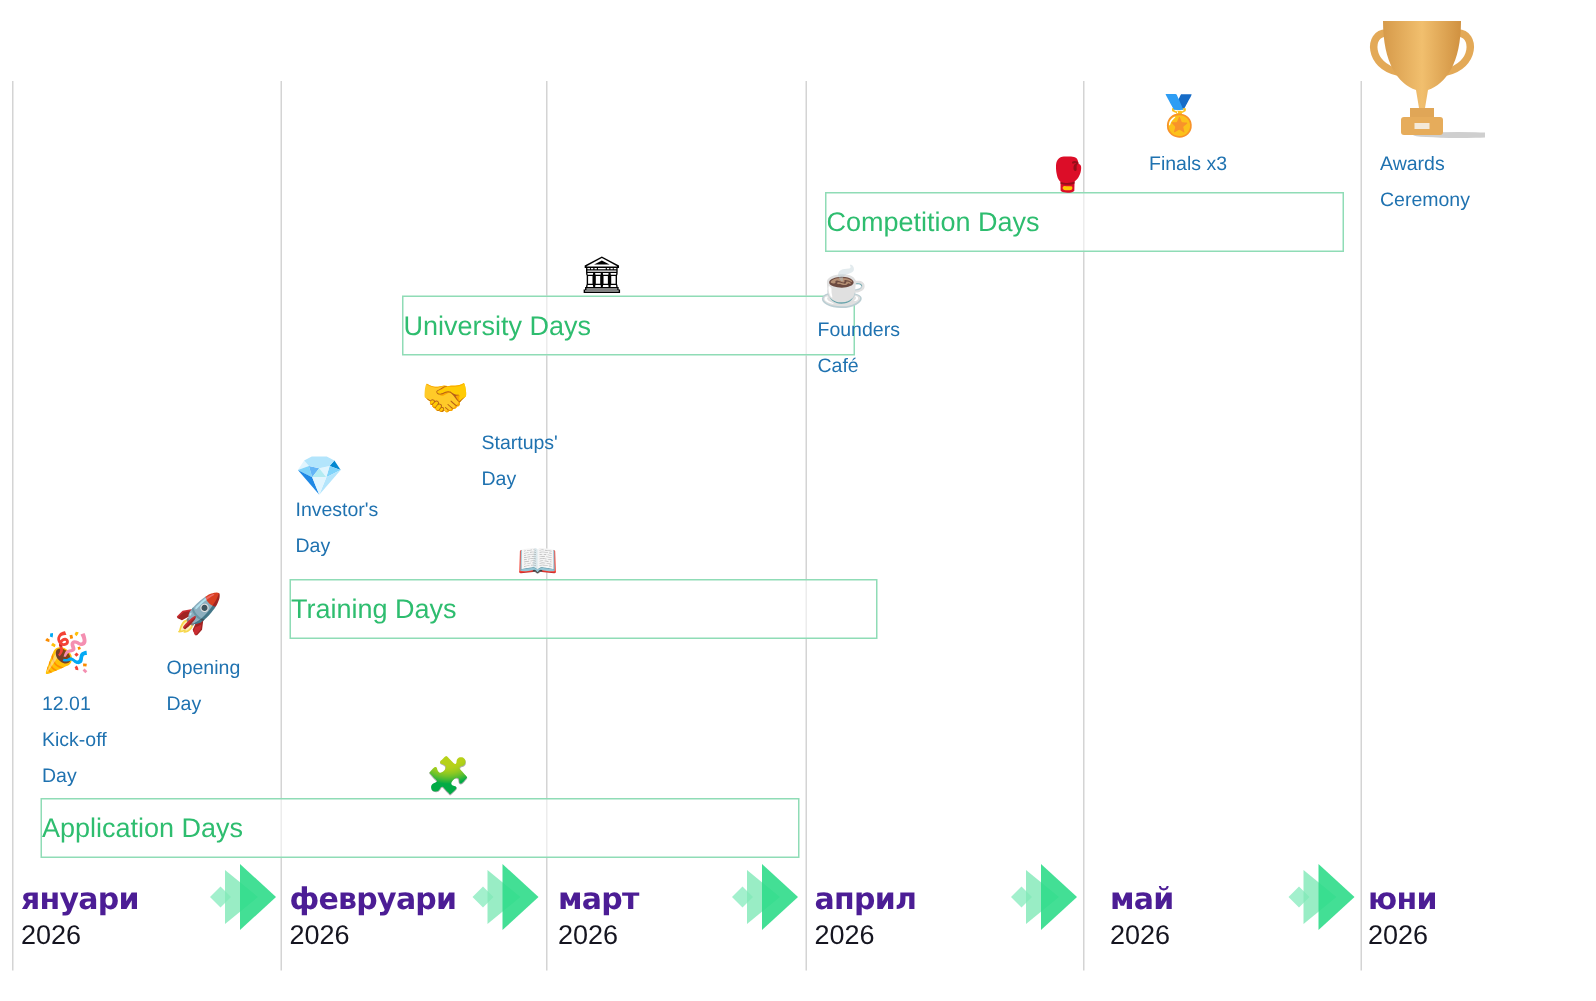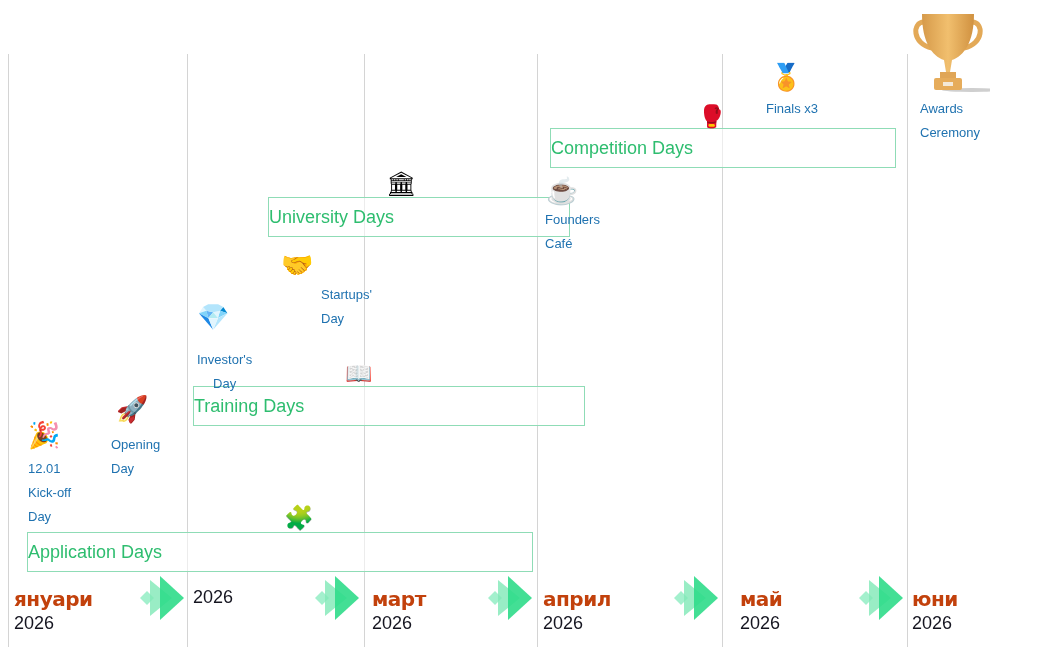--- a/index.html
+++ b/index.html
@@ -5,21 +5,21 @@
   html, body { margin: 0; padding: 0; background: #ffffff; }
   body { width: 1064px; height: 667px; position: relative; overflow: hidden;
          font-family: "Liberation Sans", sans-serif; }
   .gridline { position: absolute; top: 54px; height: 593px; width: 1px; background: #d4d4d4; }
   .bar { position: absolute; box-sizing: border-box; border: 1.5px solid #8fdcb6; background: rgba(255,255,255,0.55);
          display: flex; align-items: center; justify-content: flex-start;
          color: #2ebd6f; font-size: 18px; height: 40px; }
   .label { position: absolute; color: #1f72b0; font-size: 13px; line-height: 24px; white-space: pre-line; }
   .emoji { position: absolute; font-size: 26px; line-height: 30px; }
   .month { position: absolute; top: 586px; }
-  .month-name { font-family: "DejaVu Sans", sans-serif; font-weight: bold; font-size: 20px; color: #c2410c; letter-spacing: -0.5px; line-height: 26px; }
+  .month-name { font-family: "DejaVu Sans", sans-serif; font-weight: bold; font-size: 20px; color: #4c1d95; letter-spacing: -0.5px; line-height: 26px; }
   .month-year { font-family: Liberation Sans, sans-serif; font-size: 18px; color: #151520; line-height: 22px; }
   .arrow { position: absolute; top: 576px; width: 48px; height: 44px; }
   .trophy { position: absolute; left: 910px; top: 8px; width: 80px; height: 86px; }
 </style>
 </head>
 <body>
 
 <div class="gridline" style="left:8px"></div>
 <div class="gridline" style="left:187px"></div>
 <div class="gridline" style="left:364px"></div>
@@ -50,21 +50,21 @@
 <div class="emoji" style="left:28px;top:420px;">🎉</div>
 <div class="label" style="left:28px;top:457px;">12.01
 Kick-off
 Day</div>
 
 <div class="emoji" style="left:116px;top:394px;">🚀</div>
 <div class="label" style="left:111px;top:433px;">Opening
 Day</div>
 
 <div class="emoji" style="left:197px;top:302px;">💎</div>
-<div class="label" style="left:197px;top:348px;text-align:center;">Investor's
+<div class="label" style="left:197px;top:328px;">Investor's
 Day</div>
 
 <div class="emoji" style="left:281px;top:250px;">🤝</div>
 <div class="label" style="left:288px;top:283px;margin-left:33px;">Startups'
 Day</div>
 
 <div class="emoji" style="left:546px;top:176px;">☕</div>
 <div class="label" style="left:545px;top:208px;">Founders
 Café</div>
 
@@ -114,20 +114,21 @@
   <polygon points="2,22 9,15 16,22 9,29" fill="#a3f0cd"></polygon>
   <polygon points="12,4 34,22 12,40" fill="#7fe9b7" opacity="0.8"></polygon>
   <polygon points="22,0 46,22 22,44" fill="#2fdc8a" opacity="0.9"></polygon>
 </svg>
 
 <div class="month" style="left:14px">
   <div class="month-name">януари</div>
   <div class="month-year">2026</div>
 </div>
 <div class="month" style="left:193px">
+  <div class="month-name">февруари</div>
   <div class="month-year">2026</div>
 </div>
 <div class="month" style="left:372px">
   <div class="month-name">март</div>
   <div class="month-year">2026</div>
 </div>
 <div class="month" style="left:543px">
   <div class="month-name">април</div>
   <div class="month-year">2026</div>
 </div>

